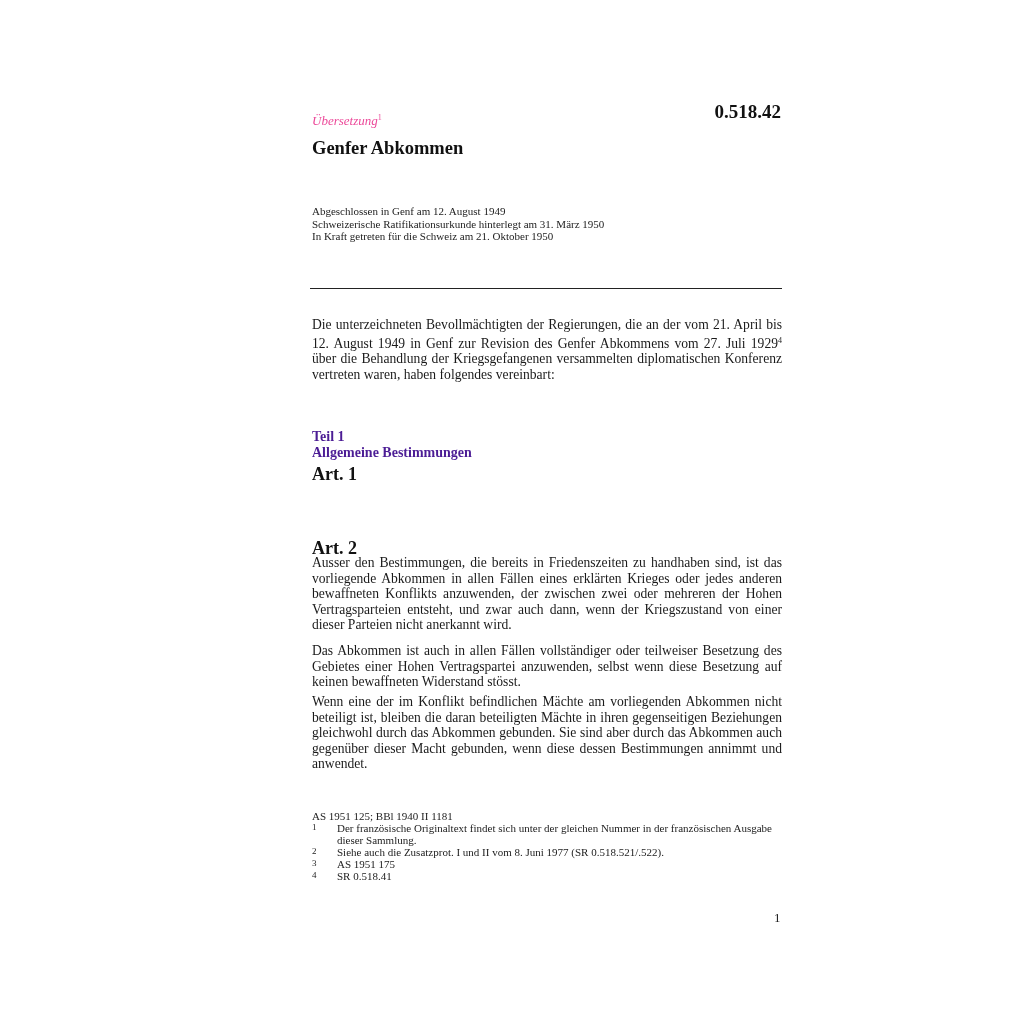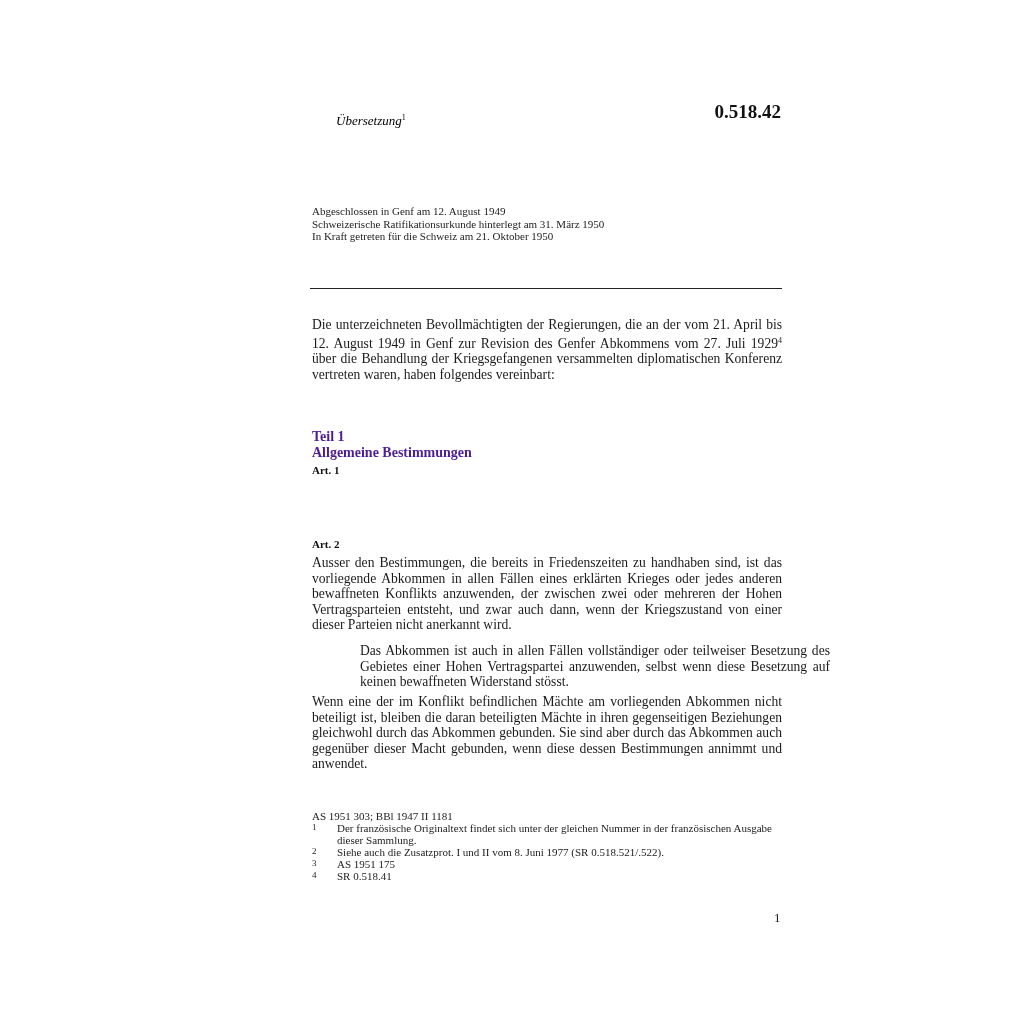--- a/index.html
+++ b/index.html
@@ -18,22 +18,21 @@
     .page {
       position: absolute;
       left: 0; top: 0;
       width: 1024px; height: 1024px;
     }
     .abs { position: absolute; }
     .translation {
       left: 312px; top: 113px;
       font-style: italic;
       font-size: 13px;
-      color: #000000;
-      margin-left: 24px;
+      color: #ec4899;
     }
     .translation sup { font-size: 8px; font-style: normal; vertical-align: 5px; }
     .sr-number {
       right: 243px; top: 101px;
       font-weight: bold;
       font-size: 19px;
       color: #111;
     }
     .title {
       left: 312px; top: 138px;
@@ -68,29 +67,29 @@
     .part-heading {
       left: 312px; top: 429px;
       font-weight: bold;
       font-size: 14px;
       line-height: 16px;
       color: #4c1d95;
     }
     .art-heading {
       left: 312px;
       font-weight: bold;
-      font-size: 11px;
+      font-size: 18px;
       color: #111;
       font-family: Liberation Serif, serif;
     }
     .art1-h { top: 464px; }
     .art1-p1 { top: 486px; }
     .art2-h { top: 538px; }
     .art2-p1 { top: 555px; }
-    .art2-p2 { top: 643px; margin-left: 48px; }
+    .art2-p2 { top: 643px; }
     .art2-p3 { top: 694px; }
     .footnotes {
       left: 312px; top: 810px;
       width: 470px;
       font-size: 11px;
       line-height: 12px;
       color: #222;
     }
     .fn-row { display: flex; }
     .fn-num { width: 25px; flex: 0 0 25px; font-size: 9px; line-height: 10px; }
@@ -105,20 +104,21 @@
 </head>
 <body>
 
 <div class="page">
 
   <div class="abs translation"><span>Übersetzung</span><sup>1</sup></div>
 
   <div class="abs sr-number">0.518.42</div>
 
   <div class="abs title">
+    <div>Genfer Abkommen</div>
   </div>
 
   <div class="abs meta">
     <div>Abgeschlossen in Genf am 12. August 1949</div>
     <div>Schweizerische Ratifikationsurkunde hinterlegt am 31. März 1950</div>
     <div>In Kraft getreten für die Schweiz am 21. Oktober 1950</div>
   </div>
 
   <div class="abs rule"></div>
 
@@ -130,21 +130,21 @@
   </div>
 
   <div class="abs art-heading art1-h">Art. 1</div>
 
   <div class="abs art-heading art2-h">Art. 2</div>
   <div class="abs body-text art2-p1">Ausser den Bestimmungen, die bereits in Friedenszeiten zu handhaben sind, ist das vorliegende Abkommen in allen Fällen eines erklärten Krieges oder jedes anderen bewaffneten Konflikts anzuwenden, der zwischen zwei oder mehreren der Hohen Vertragsparteien entsteht, und zwar auch dann, wenn der Kriegszustand von einer dieser Parteien nicht anerkannt wird.</div>
   <div class="abs body-text art2-p2">Das Abkommen ist auch in allen Fällen vollständiger oder teilweiser Besetzung des Gebietes einer Hohen Vertragspartei anzuwenden, selbst wenn diese Besetzung auf keinen bewaffneten Widerstand stösst.</div>
   <div class="abs body-text art2-p3">Wenn eine der im Konflikt befindlichen Mächte am vorliegenden Abkommen nicht beteiligt ist, bleiben die daran beteiligten Mächte in ihren gegenseitigen Beziehungen gleichwohl durch das Abkommen gebunden. Sie sind aber durch das Abkommen auch gegenüber dieser Macht gebunden, wenn diese dessen Bestimmungen annimmt und anwendet.</div>
 
   <div class="abs footnotes">
-    <div><span>AS </span><span class="b">1951</span><span> 303; BBl </span><span class="b">1947</span><span> II 1181</span></div>
+    <div><span>AS </span><span class="b">1951</span><span> 125; BBl </span><span class="b">1940</span><span> II 1181</span></div>
 
     <div class="fn-row">
       <span class="fn-num">1</span>
       <span class="fn-text">Der französische Originaltext findet sich unter der gleichen Nummer in der französischen Ausgabe dieser Sammlung.</span>
     </div>
     <div class="fn-row">
       <span class="fn-num">2</span>
       <span class="fn-text"><span>Siehe auch die Zusatzprot. I und II vom 8. Juni 1977 (SR </span><span class="b">0.518.521/.522</span><span>).</span></span>
     </div>
     <div class="fn-row">

